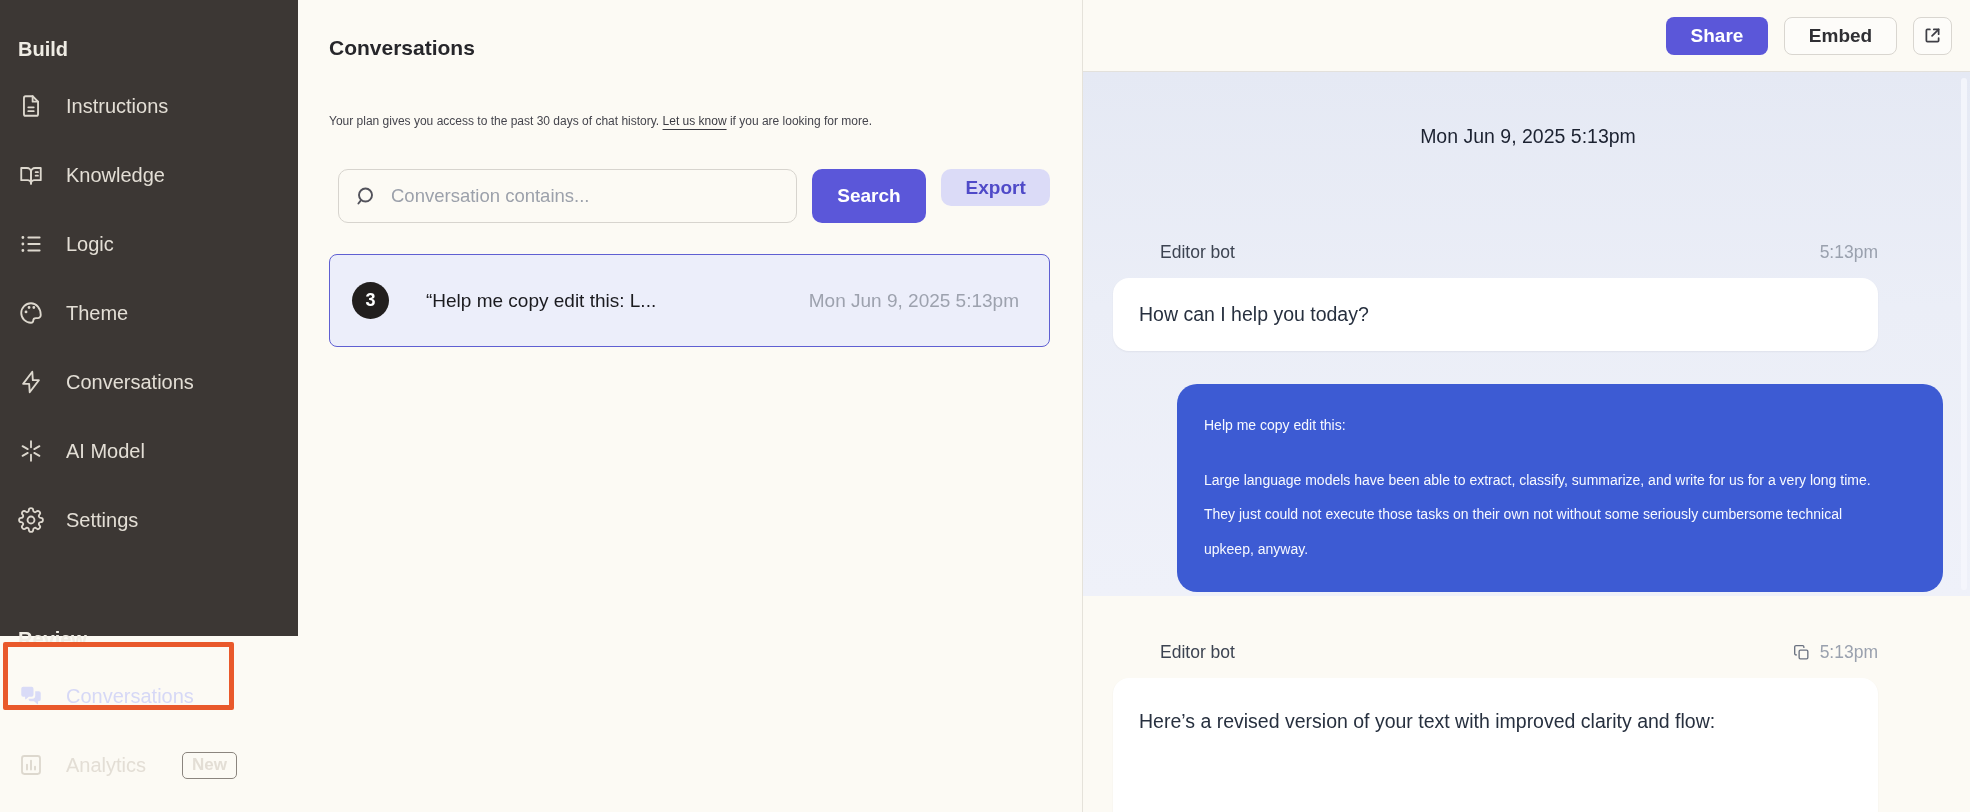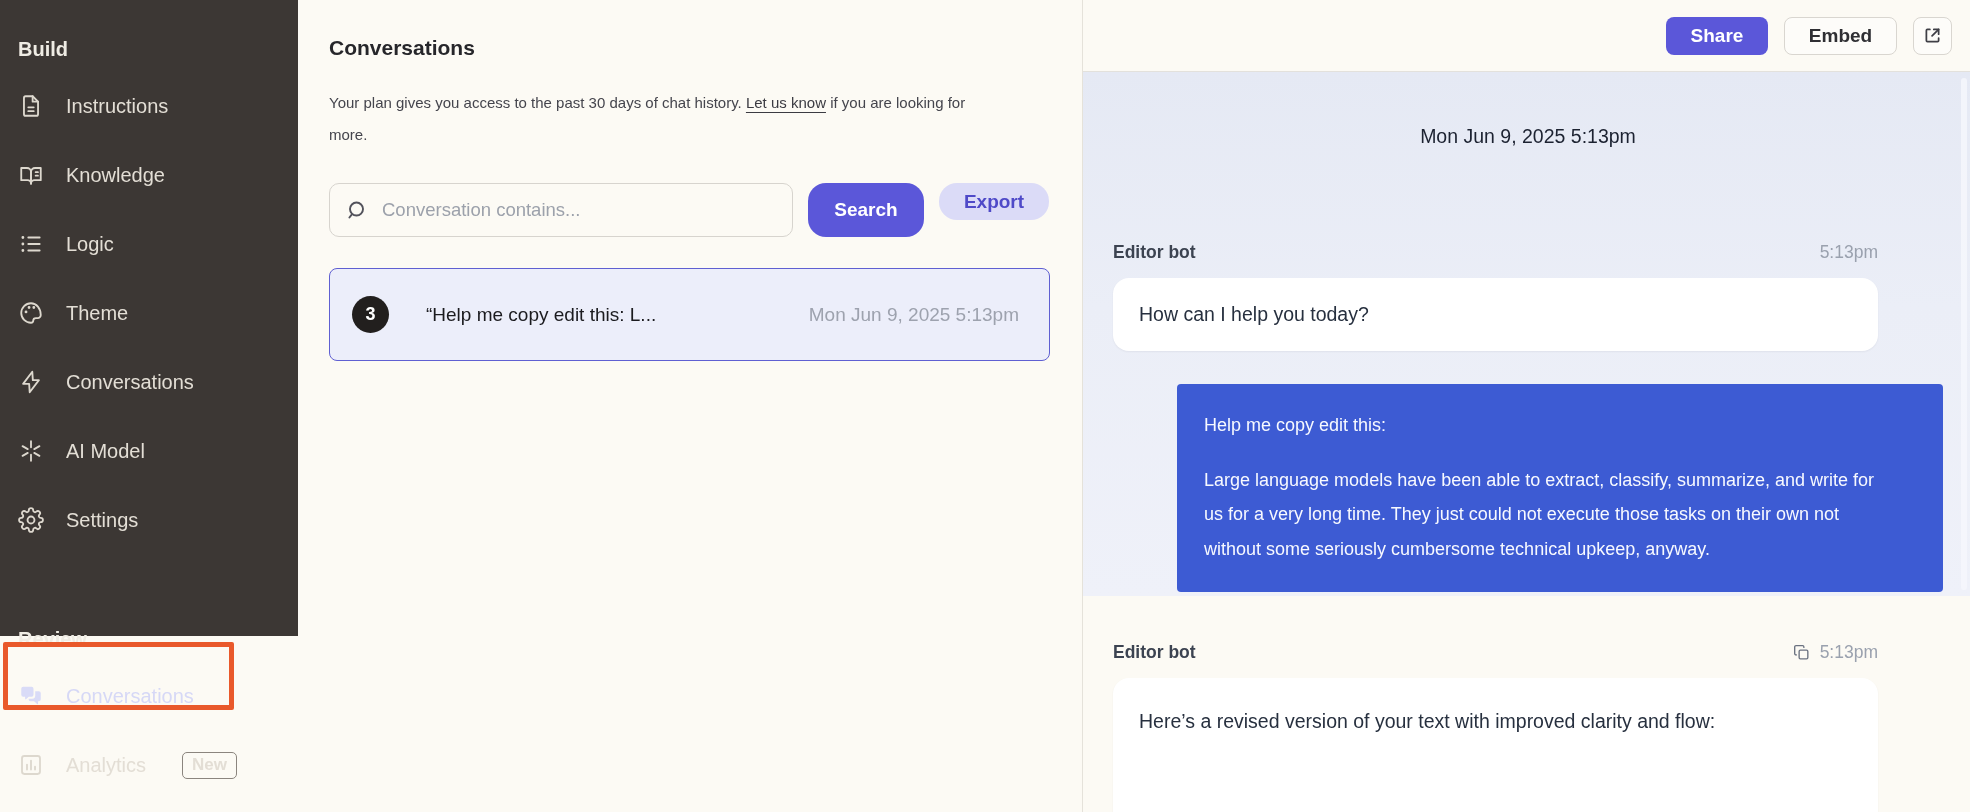--- a/index.html
+++ b/index.html
@@ -36,32 +36,32 @@
     border:1.5px solid #8B857E; border-radius:5px; padding:2px 9px 3px;
   }
 
   
   .conv-panel {
     position:absolute; left:298px; top:0; width:785px; height:812px;
     background:var(--panel_bg,#FCFAF4); border-right:1px solid #E5E2DA;
     padding:36px 32px 0 31px;
   }
   .panel-title { font-size:21px; font-weight:700; color:#26262A; }
-  .plan-text { margin-top:27px; max-width:648px; font-size:15px; line-height:32px; color:#45454D; }
+  .plan-text { margin-top:45px; max-width:648px; font-size:12px; line-height:32px; color:#45454D; }
   .plan-link { color:#3B3B42; text-decoration:underline; text-underline-offset:4px; cursor:pointer; }
-  .search-row { margin-top:32px; display:flex; gap:15px; }
+  .search-row { margin-top:32px; display:flex; gap:15px;margin-left:9px; }
   .search-box { position:relative; width:464px; height:54px; }
   .search-box input {
     width:100%; height:100%; border:1.5px solid #D7D4CE; border-radius:10px; background:transparent;
     padding:0 14px 0 52px; font-size:18.5px; color:#3F3F46; font-family:inherit; outline:none;
   }
   .search-box input::placeholder { color:#9CA1AB; }
   .search-box .mag { position:absolute; left:16px; top:16px; width:23px; height:23px; }
   .search-box .mag svg { width:23px; height:23px; stroke:#52525B; stroke-width:2; fill:none; stroke-linecap:round; }
-  .btn { border:none; border-radius:18px; font-family:inherit; font-size:19px; font-weight:600; cursor:pointer; }
+  .btn { border:none; border-radius:10px; font-family:inherit; font-size:19px; font-weight:600; cursor:pointer; }
   .btn-search { width:116px; height:54px; background:var(--accent,#5B57D9); color:#fff; }
   .btn-export { width:110px; height:37px; background:var(--export_bg,#DBDBF7); color:#4F4AC8; }
   .conv-item {
     margin-top:31px; width:721px; height:93px;
     background:var(--list_item_bg,#ECEEFA); border:1.5px solid var(--list_item_border,#5F5FD2);
     border-radius:8px; display:flex; align-items:center; padding:0 30px 0 22px; cursor:pointer;
   }
   .count-badge {
     width:37px; height:37px; border-radius:50%; background:#221F1E; color:#fff;
     font-size:18px; font-weight:700; display:flex; align-items:center; justify-content:center; flex:none;
@@ -88,38 +88,38 @@
     background:linear-gradient(180deg, var(--chat_bg_top,#E5E9F4) 0%, #EBEEF7 45%, var(--chat_bg_bottom,#EFF1F9) 100%);
   }
   .scroll-strip { position:absolute; right:3px; top:6px; bottom:6px; width:6px; border-radius:3px; background:#F6F8FC; opacity:.8; }
   .chat-col { position:absolute; left:30px; top:0; width:830px; }
   .chat-date { margin-top:53px; text-align:center; font-size:19.5px; font-weight:500; color:#1C2231; }
 
   .msg-header {
     width:765px; display:flex; justify-content:space-between; align-items:center;
     font-size:17.5px; color:#9AA1AE;
   }
-  .msg-header .sender { color:#3C4351; font-weight:700; }
+  .msg-header .sender { color:#3C4351; font-weight:400;margin-left:47px; }
   .msg-header .right { display:flex; align-items:center; gap:9px; }
   .msg-header .copy svg { width:19px; height:19px; stroke:#6B7280; stroke-width:1.7; fill:none; stroke-linecap:round; stroke-linejoin:round; }
   .msg-header .copy { cursor:pointer; display:flex; }
   .mh-1 { margin-top:94px; }
   .mh-2 { margin-top:50px; }
 
   .bubble-bot {
     margin-top:15px; width:765px; background:#fff; border-radius:16px;
     padding:24px 26px; font-size:19.5px; color:#27303F; line-height:25px;
     box-shadow:0 1px 2px rgba(30,41,59,.06);
   }
   .bubble-bot.tall { height:160px; padding-top:26px; line-height:35px; }
   .bubble-bot.tall .txt { max-width:660px; }
   .bubble-user {
     margin-top:33px; margin-left:auto; width:766px;
-    background:var(--user_bubble_blue,#3D5BD3); border-radius:4px;
-    padding:24px 27px 26px; color:#F7F9FF; font-size:18px; line-height:34.5px;
+    background:var(--user_bubble_blue,#3D5BD3); border-radius:20px;
+    padding:24px 27px 26px; color:#F7F9FF; font-size:14px; line-height:34.5px;
   }
   .bubble-user .body { margin-top:20px; max-width:672px; }
 </style>
 </head>
 <body>
 
 <nav class="sidebar">
   <div class="section-title">Build</div>
 
   <div class="nav-item">

